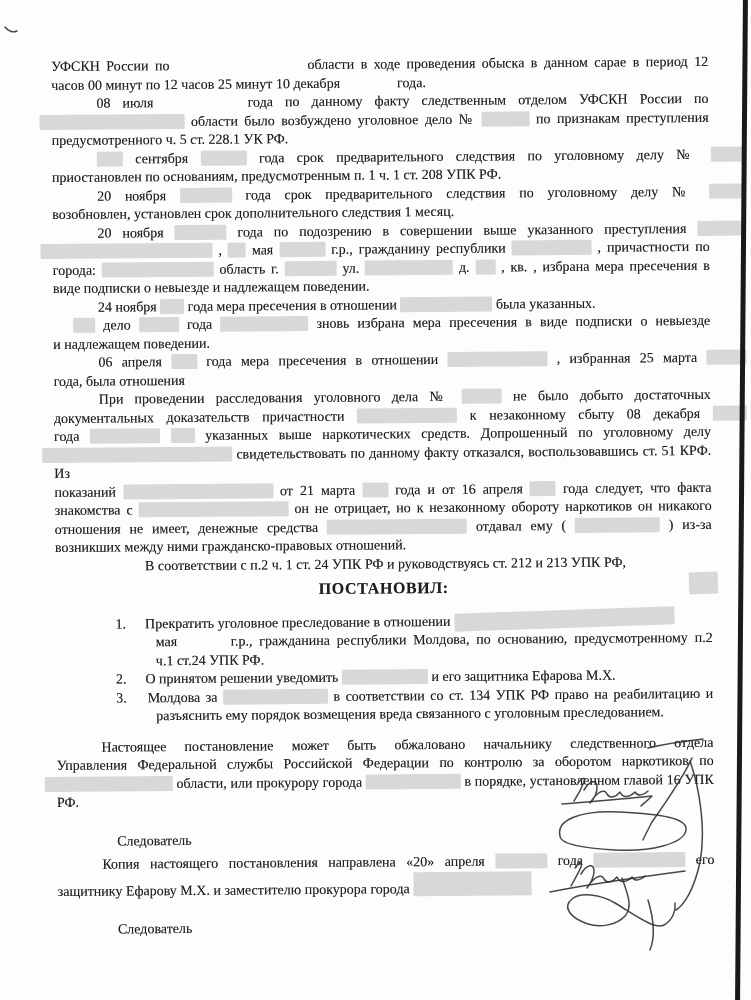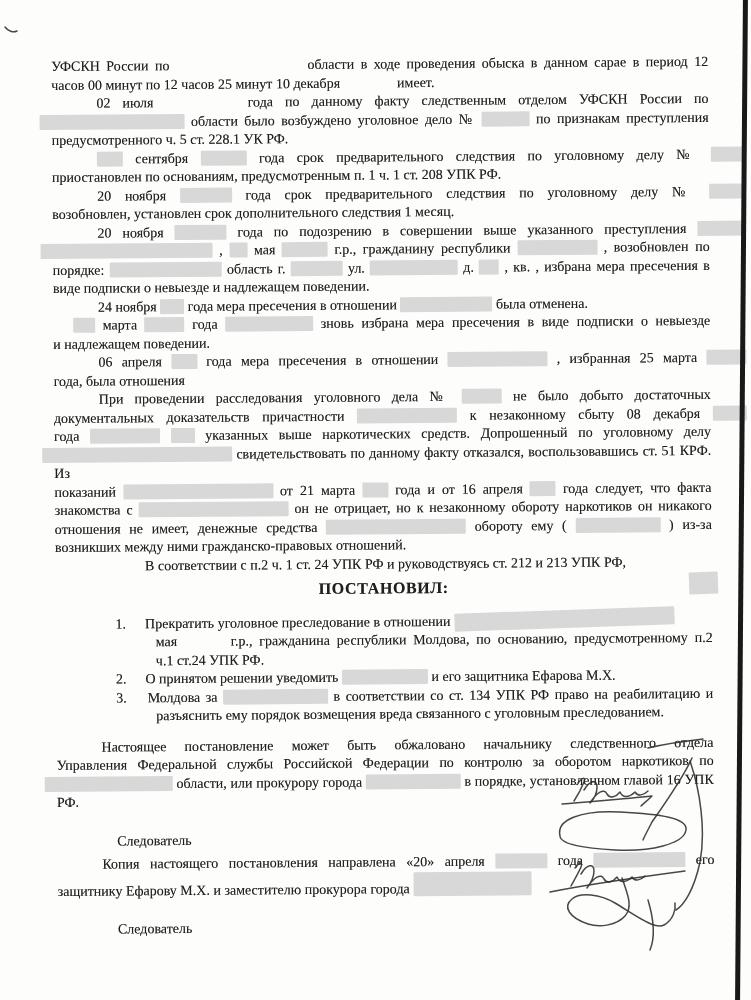--- a/index.html
+++ b/index.html
@@ -36,44 +36,44 @@
     fill:none;stroke:var(--ink,#2e2e2e);stroke-width:1.5;
     stroke-linecap:round;stroke-linejoin:round;opacity:0.88;
   }
 </style>
 </head>
 <body>
 
 <div class="page" style="--redaction: #d8d8d8; --ink: #2e2e2e; background: rgb(253, 253, 252);">
   <div class="content">
       <div class="line j"><span>УФСКН России по</span> <span class="blank" style="width: 125px;"></span> <span>области в ходе проведения обыска в данном сарае в период 12</span></div>
-      <div class="line"><span>часов 00 минут по 12 часов 25 минут 10 декабря</span> <span class="blank" style="width: 50px;"></span> <span>имеет.</span></div>
-      <div class="line j" style="padding-left: 45px;"><span>02  июля</span> <span class="blank" style="width: 70px;"></span> <span>года по данному факту следственным отделом УФСКН России по</span></div>
+      <div class="line"><span>часов 00 минут по 12 часов 25 минут 10 декабря</span> <span class="blank" style="width: 50px;"></span> <span>года.</span></div>
+      <div class="line j" style="padding-left: 45px;"><span>08  июля</span> <span class="blank" style="width: 70px;"></span> <span>года по данному факту следственным отделом УФСКН России по</span></div>
       <div class="line j"><span class="red" style="width: 145px; margin-left: -12px;"></span> <span>области было возбуждено уголовное дело №</span> <span class="red" style="width: 48px;"></span> <span>по признакам преступления</span></div>
       <div class="line"><span>предусмотренного ч. 5 ст. 228.1 УК РФ.</span></div>
       <div class="line j" style="padding-left: 45px;"><span class="red" style="width: 26px;"></span> <span>сентября</span> <span class="red" style="width: 46px;"></span> <span>года срок предварительного следствия по уголовному делу №</span> <span class="red" style="width: 34px; margin-right: -36px;"></span></div>
       <div class="line"><span>приостановлен по основаниям, предусмотренным п. 1 ч. 1 ст. 208 УПК РФ.</span></div>
       <div class="line j" style="padding-left: 45px;"><span>20 ноября</span> <span class="red" style="width: 52px;"></span> <span>года срок предварительного следствия по уголовному делу №</span> <span class="red" style="width: 36px; margin-right: -36px;"></span></div>
       <div class="line"><span>возобновлен, установлен срок дополнительного следствия 1 месяц.</span></div>
       <div class="line j" style="padding-left: 45px;"><span>20 ноября</span> <span class="red" style="width: 52px;"></span> <span>года по подозрению в совершении выше указанного преступления</span> <span class="red" style="width: 48px; margin-right: -36px;"></span></div>
-      <div class="line j"><span class="red" style="width: 172px; margin-left: -12px;"></span> <span>,</span> <span class="red" style="width: 18px;"></span> <span>мая</span> <span class="red" style="width: 46px;"></span> <span>г.р., гражданину республики</span> <span class="red" style="width: 80px;"></span> <span>, возобновлен по</span></div>
-      <div class="line j"><span>порядке:</span> <span class="red" style="width: 112px;"></span> <span>область г.</span> <span class="red" style="width: 52px;"></span> <span>ул.</span> <span class="red" style="width: 88px;"></span> <span>д.</span> <span class="red" style="width: 20px;"></span> <span>, кв. , избрана мера пресечения в</span></div>
+      <div class="line j"><span class="red" style="width: 172px; margin-left: -12px;"></span> <span>,</span> <span class="red" style="width: 18px;"></span> <span>мая</span> <span class="red" style="width: 46px;"></span> <span>г.р., гражданину республики</span> <span class="red" style="width: 80px;"></span> <span>, причастности по</span></div>
+      <div class="line j"><span>города:</span> <span class="red" style="width: 112px;"></span> <span>область г.</span> <span class="red" style="width: 52px;"></span> <span>ул.</span> <span class="red" style="width: 88px;"></span> <span>д.</span> <span class="red" style="width: 20px;"></span> <span>, кв. , избрана мера пресечения в</span></div>
       <div class="line"><span>виде подписки о невыезде и надлежащем поведении.</span></div>
-      <div class="line" style="padding-left: 45px;"><span>24 ноября</span> <span class="red" style="width: 24px;"></span> <span>года мера пресечения в отношении</span> <span class="red" style="width: 92px;"></span> <span>была отменена.</span></div>
-      <div class="line j" style="padding-left: 20px;"><span class="red" style="width: 22px;"></span> <span>марта</span> <span class="red" style="width: 40px;"></span> <span>года</span> <span class="red" style="width: 88px;"></span> <span>зновь избрана мера пресечения в виде подписки о невыезде</span></div>
+      <div class="line" style="padding-left: 45px;"><span>24 ноября</span> <span class="red" style="width: 24px;"></span> <span>года мера пресечения в отношении</span> <span class="red" style="width: 92px;"></span> <span>была указанных.</span></div>
+      <div class="line j" style="padding-left: 20px;"><span class="red" style="width: 22px;"></span> <span>дело</span> <span class="red" style="width: 40px;"></span> <span>года</span> <span class="red" style="width: 88px;"></span> <span>зновь избрана мера пресечения в виде подписки о невыезде</span></div>
       <div class="line"><span>и надлежащем поведении.</span></div>
       <div class="line j" style="padding-left: 45px;"><span>06 апреля</span> <span class="red" style="width: 26px;"></span> <span>года мера пресечения в отношении</span> <span class="red" style="width: 100px;"></span> <span>, избранная 25 марта</span> <span class="red" style="width: 40px; margin-right: -36px;"></span></div>
       <div class="line"><span>года, была отношения</span></div>
       <div class="line j" style="padding-left: 45px;"><span>При проведении расследования уголовного дела №</span> <span class="red" style="width: 40px;"></span> <span>не было добыто достаточных</span></div>
       <div class="line j"><span>документальных доказательств причастности</span> <span class="red" style="width: 100px;"></span> <span>к незаконному сбыту 08 декабря</span> <span class="red" style="width: 34px; margin-right: -36px;"></span></div>
       <div class="line j"><span>года</span> <span class="red" style="width: 70px;"></span> <span class="red" style="width: 24px;"></span> <span>указанных выше наркотических средств. Допрошенный по уголовному делу</span></div>
       <div class="line j"><span class="red" style="width: 190px; margin-left: -12px;"></span> <span>свидетельствовать по данному факту отказался, воспользовавшись ст. 51 КРФ. Из</span></div>
       <div class="line j"><span>показаний</span> <span class="red" style="width: 150px;"></span> <span>от 21 марта</span> <span class="red" style="width: 26px;"></span> <span>года и от 16 апреля</span> <span class="red" style="width: 26px;"></span> <span>года  следует, что факта</span></div>
       <div class="line j"><span>знакомства с</span> <span class="red" style="width: 150px;"></span> <span>он не отрицает, но  к незаконному обороту наркотиков он никакого</span></div>
-      <div class="line j"><span>отношения не имеет, денежные средства</span> <span class="red" style="width: 140px;"></span> <span>обороту ему (</span> <span class="red" style="width: 85px;"></span> <span>) из-за</span></div>
+      <div class="line j"><span>отношения не имеет, денежные средства</span> <span class="red" style="width: 140px;"></span> <span>отдавал ему (</span> <span class="red" style="width: 85px;"></span> <span>) из-за</span></div>
       <div class="line"><span>возникших между ними гражданско-правовых отношений.</span></div>
       <div class="line" style="padding-left: 90px;"><span>В соответствии с п.2 ч. 1 ст. 24 УПК РФ и руководствуясь ст. 212 и 213 УПК РФ,</span></div>
       <div style="height: 6px;"></div>
       <div class="line c hd"><span>ПОСТАНОВИЛ:</span></div>
       <div style="height: 13px;"></div>
       <div class="line" style="padding-left: 60px;"><span class="num">1.</span> <span>Прекратить уголовное преследование в отношении</span> <span class="red" style="width: 220px; transform: rotate(-1.5deg); height: 18px;"></span></div>
       <div class="line j" style="padding-left: 100px;"><span>мая</span> <span class="blank" style="width: 40px;"></span> <span>г.р., гражданина республики Молдова,  по основанию, предусмотренному п.2</span></div>
       <div class="line" style="padding-left: 100px;"><span>ч.1 ст.24 УПК РФ.</span></div>
       <div class="line" style="padding-left: 60px;"><span class="num">2.</span> <span>О принятом решении уведомить</span> <span class="red" style="width: 86px;"></span> <span>и его защитника Ефарова М.Х.</span></div>
       <div class="line j" style="padding-left: 60px;"><span class="num">3.</span> <span>Молдова за</span> <span class="red" style="width: 105px;"></span> <span>в соответствии со ст. 134 УПК РФ право на реабилитацию и</span></div>

